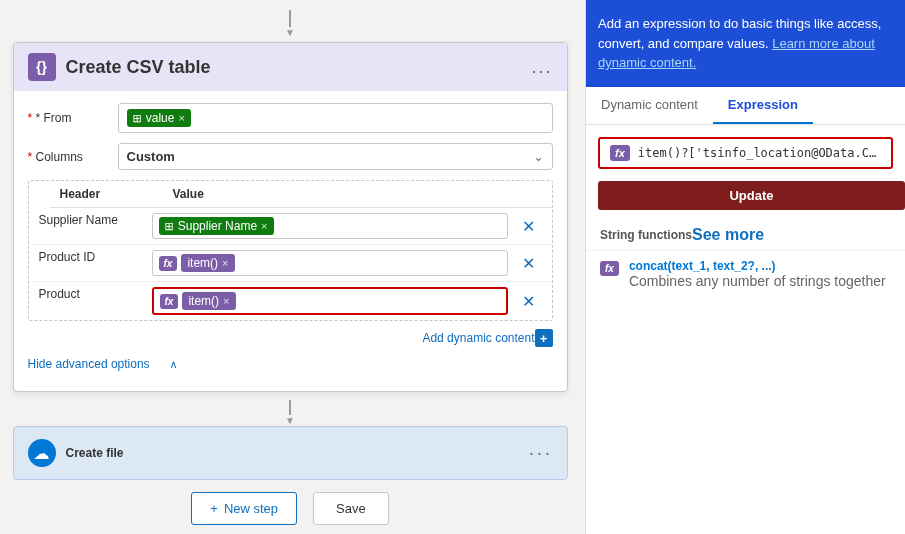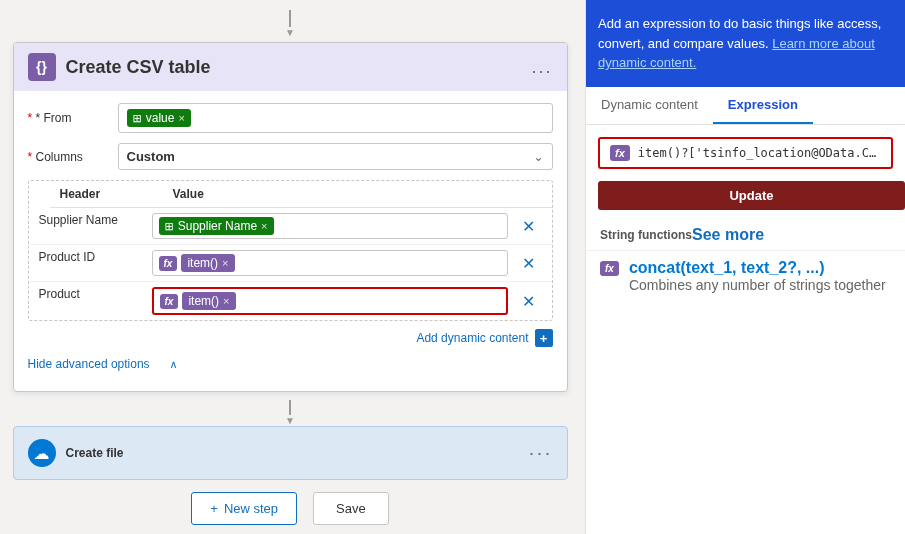--- a/index.html
+++ b/index.html
@@ -223,21 +223,20 @@
       font-size: 16px;
       cursor: pointer;
       margin-left: 8px;
       padding: 2px 6px;
     }
 
     .add-dynamic {
       display: flex;
       justify-content: flex-end;
       align-items: center;
-      gap: 6px;
       margin-top: 6px;
       margin-bottom: 6px;
       font-size: 12px;
       color: #106ebe;
       cursor: pointer;
     }
     .add-btn {
       width: 18px;
       height: 18px;
       background: #106ebe;
@@ -450,21 +449,21 @@
       color: white;
       border-radius: 3px;
       padding: 2px 5px;
       font-size: 10px;
       font-style: italic;
       font-weight: bold;
       flex-shrink: 0;
       margin-top: 2px;
     }
     .func-name {
-      font-size: 16px;
+      font-size: 12px;
       font-weight: 600;
       color: #0078d4;
       cursor: pointer;
     }
     .func-desc {
       font-size: 14px;
       color: #666;
     }
 
     .fx-token {

